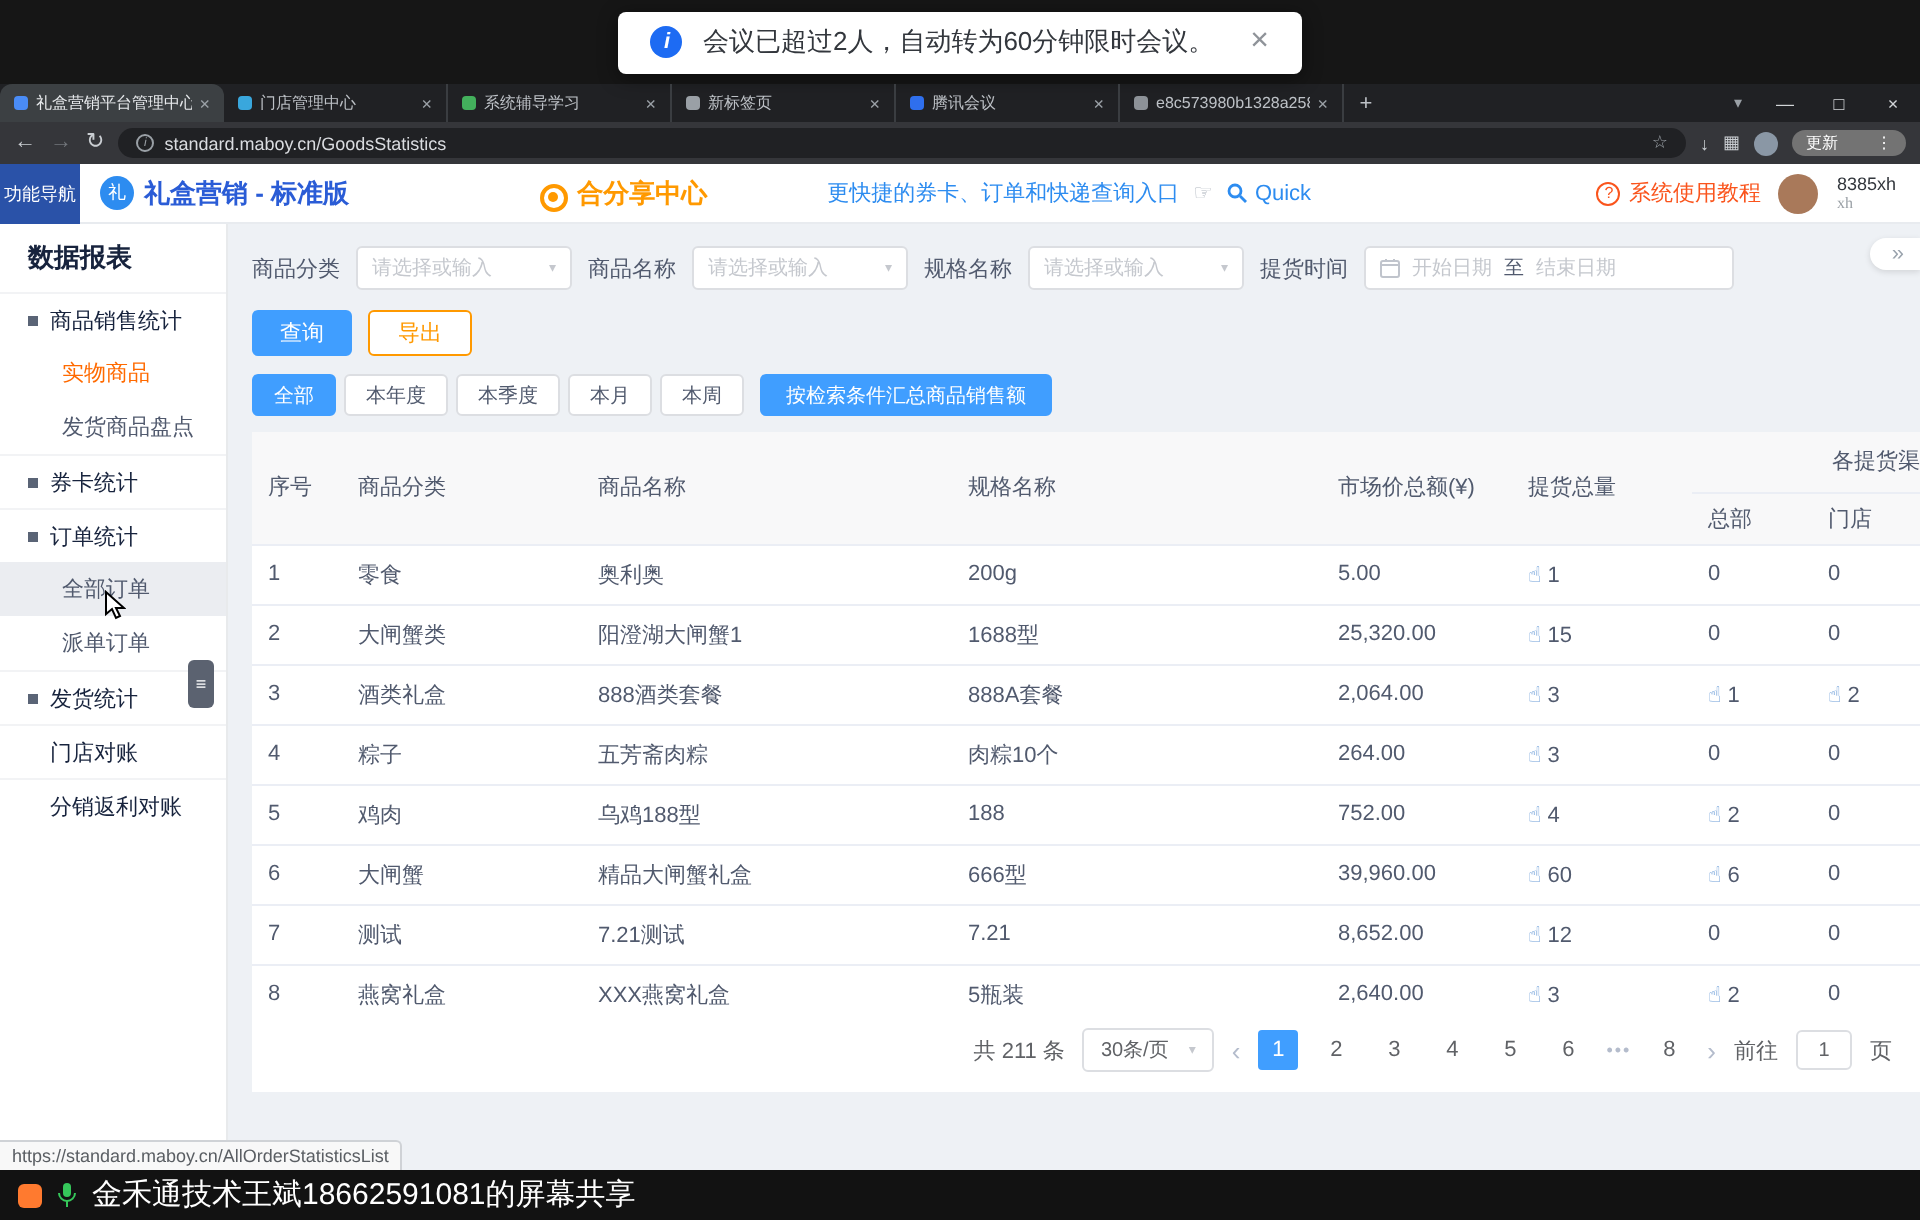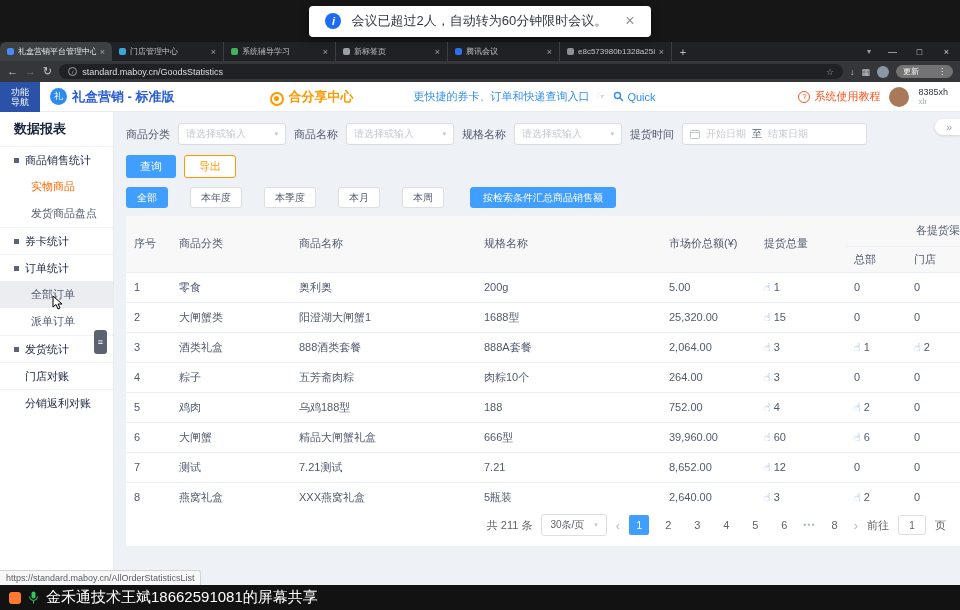--- a/index.html
+++ b/index.html
@@ -38,21 +38,21 @@
 .url-pill{flex:1;height:15px;background:#202124;border-radius:8px;display:flex;align-items:center;gap:5px;padding:0 9px;cursor:text;}
 .site-ic{width:9px;height:9px;border:1px solid #9aa0a6;border-radius:50%;color:#9aa0a6;font-size:6px;font-style:italic;display:flex;align-items:center;justify-content:center;flex:none;}
 .url-text{font-size:9px;color:#dadce0;}
 .star-ic{margin-left:auto;color:#9aa0a6;font-size:9px;cursor:pointer;}
 .addr-ic{color:#c9cdd1;font-size:9px;cursor:pointer;}
 .avatar-mini{width:12px;height:12px;border-radius:50%;background:#8a97a5;cursor:pointer;}
 .update-pill{background:#737373;color:#fff;font-size:8px;height:13px;padding:0 7px;border-radius:7px;display:flex;align-items:center;gap:19px;cursor:pointer;}
 
 
 .app-header{height:30px;background:#fff;display:flex;align-items:center;border-bottom:1px solid #e8ebef;}
-.nav-toggle{width:40px;height:30px;background:#2a52a8;color:#fff;font-size:9px;line-height:10px;display:flex;flex-direction:column;align-items:center;justify-content:center;flex:none;cursor:pointer;}
+.nav-toggle{width:40px;height:30px;background:#2a52a8;color:#fff;font-size:9px;line-height:10px;display:flex;flex-direction:row;align-items:center;justify-content:center;flex:none;cursor:pointer;}
 .brand{display:flex;align-items:center;gap:5px;margin-left:10px;}
 .brand-logo{width:17px;height:17px;border-radius:50%;background:#2d8cf0;color:#fff;font-size:9px;display:flex;align-items:center;justify-content:center;}
 .brand-name{color:#2a5cd6;font-weight:bold;font-size:13px;}
 .share-center{display:flex;align-items:flex-end;gap:5px;margin-left:95px;color:#ff9900;font-weight:bold;font-size:13px;cursor:pointer;}
 .share-ic{width:14px;height:14px;border-radius:50%;border:2px solid #ff9900;display:flex;align-items:center;justify-content:center;}
 .share-ic i{width:5px;height:5px;border-radius:50%;background:#ff9900;}
 .quick{display:flex;align-items:center;gap:7px;margin-left:60px;font-size:11px;}
 .quick-tip{color:#2d8cf0;}
 .pointer-ic{color:#b3b9c2;font-size:11px;}
 .quick-label{color:#2d8cf0;display:flex;align-items:center;gap:3px;cursor:pointer;}
@@ -84,21 +84,21 @@
 .f-label{font-size:11px;color:#515a6e;flex:none;}
 .f-select{width:108px;height:22px;background:#fff;border:1px solid #dcdee2;border-radius:3px;display:flex;align-items:center;padding:0 7px;cursor:pointer;flex:none;}
 .f-ph{font-size:10px;color:#c5c8ce;flex:1;white-space:nowrap;overflow:hidden;}
 .f-caret{color:#c5c8ce;font-size:7px;}
 .f-date{width:185px;height:22px;background:#fff;border:1px solid #dcdee2;border-radius:3px;display:flex;align-items:center;gap:6px;padding:0 7px;cursor:pointer;flex:none;}
 .f-sep{font-size:10px;color:#515a6e;}
 .actions{margin-top:9px;display:flex;gap:8px;}
 .btn{height:23px;padding:0 14px;border-radius:3px;font-size:11px;display:flex;align-items:center;cursor:pointer;}
 .btn-primary{background:#409eff;color:#fff;}
 .btn-export{background:#fff;border:1px solid #ff9900;color:#ff9900;}
-.range-tabs{margin-top:9px;display:flex;gap:22px;}
+.range-tabs{margin-top:9px;display:flex;gap:4px;}
 .rtab{height:21px;padding:0 10px;font-size:10px;border-radius:3px;display:flex;align-items:center;background:#fff;border:1px solid #dcdee2;color:#515a6e;cursor:pointer;}
 .rtab.active,.rtab.summary{background:#409eff;border-color:#409eff;color:#fff;}
 .rtab.summary{margin-left:4px;padding:0 12px;}
 
 
 .card{margin-top:8px;background:#fff;}
 .table-wrap{overflow:hidden;height:288px;}
 table{border-collapse:collapse;width:845px;table-layout:fixed;}
 th,td{text-align:left;padding:0 0 0 8px;font-weight:normal;color:#515a6e;border-bottom:1px solid #ebeef5;}
 thead th{background:#f8f8f9;font-size:11px;}

